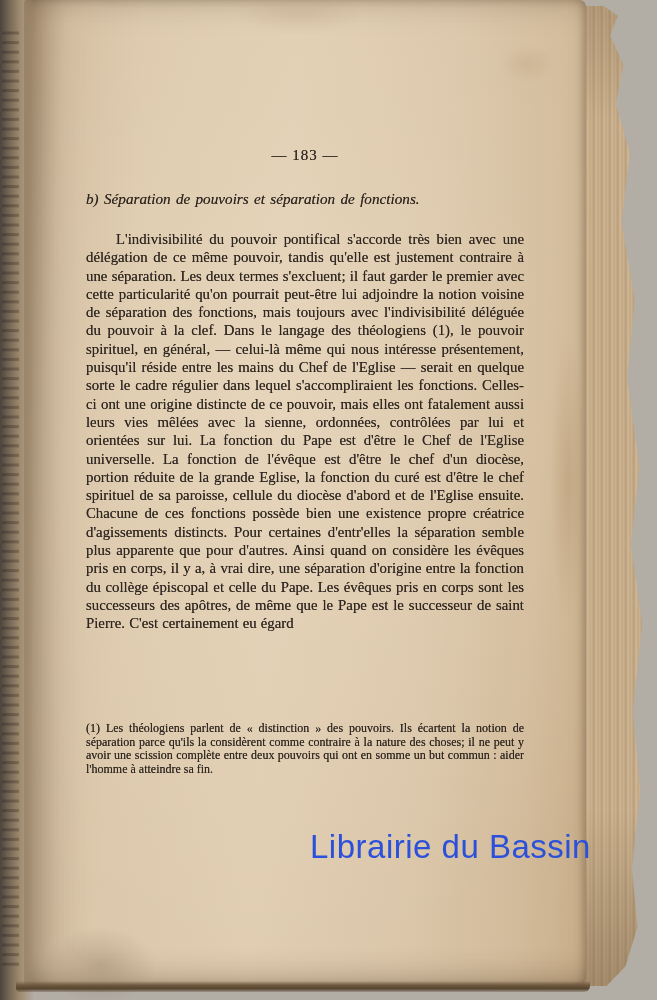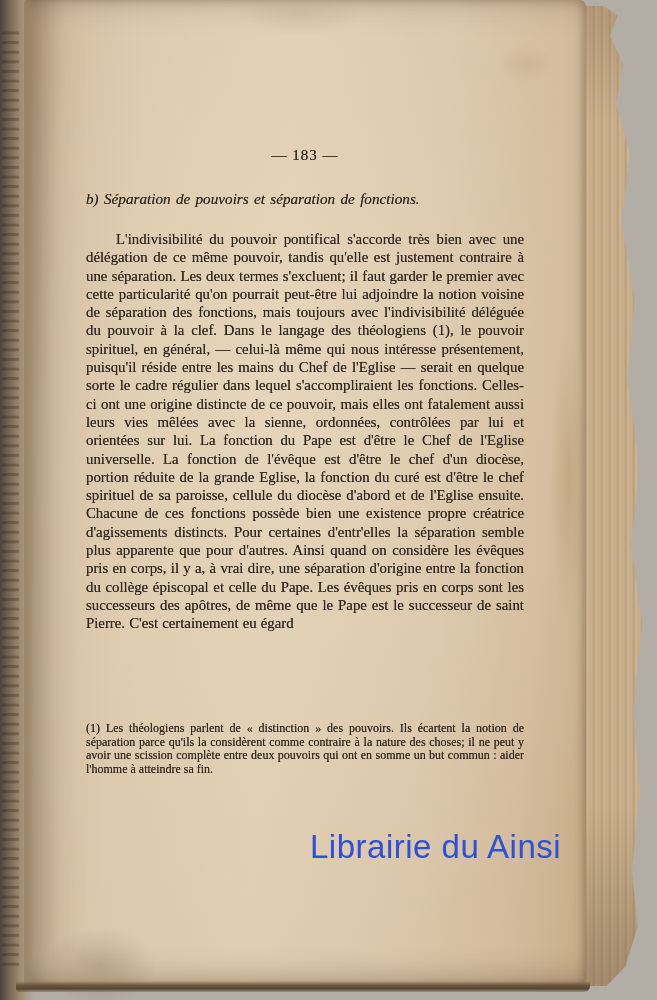--- a/index.html
+++ b/index.html
@@ -112,15 +112,15 @@
     <div class="footnote">(1) Les théologiens parlent de « distinction » des pouvoirs. Ils écartent la notion de séparation parce qu'ils la considèrent comme contraire à la nature des choses; il ne peut y avoir une scission complète entre deux pouvoirs qui ont en somme un but commun : aider l'homme à atteindre sa fin.</div>
   </div>
 
   <div class="book-gutter">
     <div class="gutter-lines"></div>
   </div>
 
   <div class="page-aging"></div>
   <div class="bottom-edge"></div>
 
-  <div class="watermark" style="color: rgb(43, 80, 218);">Librairie du Ainsi</div>
+  <div class="watermark" style="color: rgb(43, 80, 218);">Librairie du Bassin</div>
 
 </div>
 
 </body></html>

